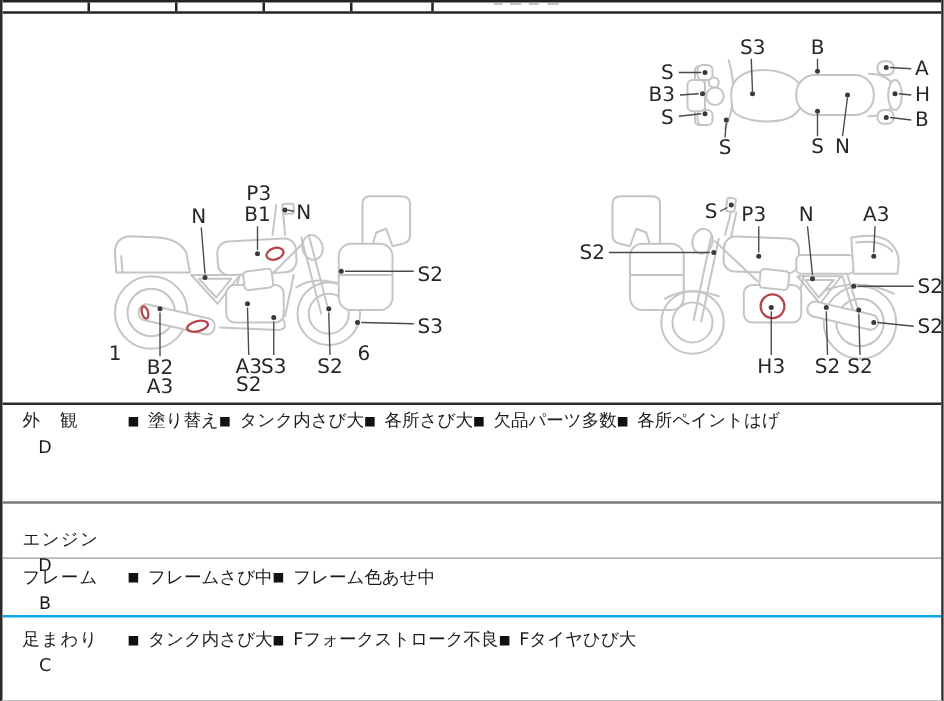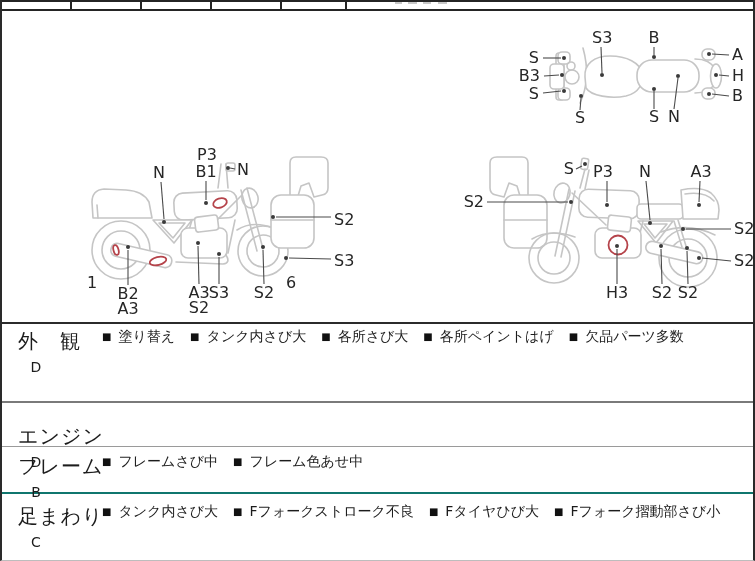--- a/index.html
+++ b/index.html
@@ -20,25 +20,25 @@
   .artf{stroke:#c5c5c5;stroke-width:1.6;fill:#ffffff;stroke-linecap:round;stroke-linejoin:round;}
   .lead{stroke:#4a4a4a;stroke-width:1.1;fill:none;}
   .dot{fill:#3a3a3a;stroke:none;}
   .red{stroke:#b5434a;stroke-width:1.8;fill:none;}
   
   .cond-table{border-top:2px solid #2b2b2b;width:100%;}
   .cond-row{box-sizing:border-box;display:flex;padding:4px 10px 0 16px;}
   .row-gaikan{height:77px;}
   .row-engine{height:45px;border-top:2px solid #7a7a7a;padding-top:20px;}
   .row-frame{height:46px;border-top:1px solid #9a9a9a;padding-top:6px;}
-  .row-ashi{height:69px;border-top:2px solid #0f766e;padding-top:9px;}
+  .row-ashi{height:69px;border-top:2px solid #0ea5e9;padding-top:9px;}
   .cat-col{width:84px;flex:none;}
-  .cat{font-size:20px;letter-spacing:1px;white-space:pre;font-family:Liberation Serif, serif;}
+  .cat{font-size:14px;letter-spacing:1px;white-space:pre;font-family:Liberation Serif, serif;}
   .grade{margin-top:4px;width:36px;text-align:center;font-size:14px;}
-  .items{flex:1;display:flex;flex-wrap:wrap;column-gap:15px;font-size:14px;align-content:flex-start;}
+  .items{flex:1;display:flex;flex-wrap:wrap;font-size:14px;align-content:flex-start;}
   .item{white-space:nowrap;}
   .bullet{font-size:10px;margin-right:7px;position:relative;top:-1px;color:#111;}
 </style>
 </head>
 <body>
 
 <div class="sheet">
 
   <div class="top-row">
     <div class="hcell hc1"></div>
@@ -240,22 +240,22 @@
 
     <div class="cond-row row-gaikan">
       <div class="cat-col">
         <div class="cat">外　観</div>
         <div class="grade">D</div>
       </div>
       <div class="items">
           <span class="item"><span class="bullet">■</span><span>塗り替え</span></span>
           <span class="item"><span class="bullet">■</span><span>タンク内さび大</span></span>
           <span class="item"><span class="bullet">■</span><span>各所さび大</span></span>
+          <span class="item"><span class="bullet">■</span><span>欠品パーツ多数</span></span>
           <span class="item"><span class="bullet">■</span><span>各所ペイントはげ</span></span>
-          <span class="item"><span class="bullet">■</span><span>欠品パーツ多数</span></span>
         </div>
     </div>
 
     <div class="cond-row row-engine">
       <div class="cat-col">
         <div class="cat">エンジン</div>
         <div class="grade">D</div>
       </div>
     </div>
 
@@ -272,18 +272,17 @@
 
     <div class="cond-row row-ashi">
       <div class="cat-col">
         <div class="cat">足まわり</div>
         <div class="grade">C</div>
       </div>
       <div class="items">
           <span class="item"><span class="bullet">■</span><span>タンク内さび大</span></span>
           <span class="item"><span class="bullet">■</span><span>Fフォークストローク不良</span></span>
           <span class="item"><span class="bullet">■</span><span>Fタイヤひび大</span></span>
-          <span class="item"><span class="bullet">■</span><span>Fフォーク摺動部さび小</span></span>
         </div>
     </div>
 
   </div>
 </div>
 
 </body></html>

